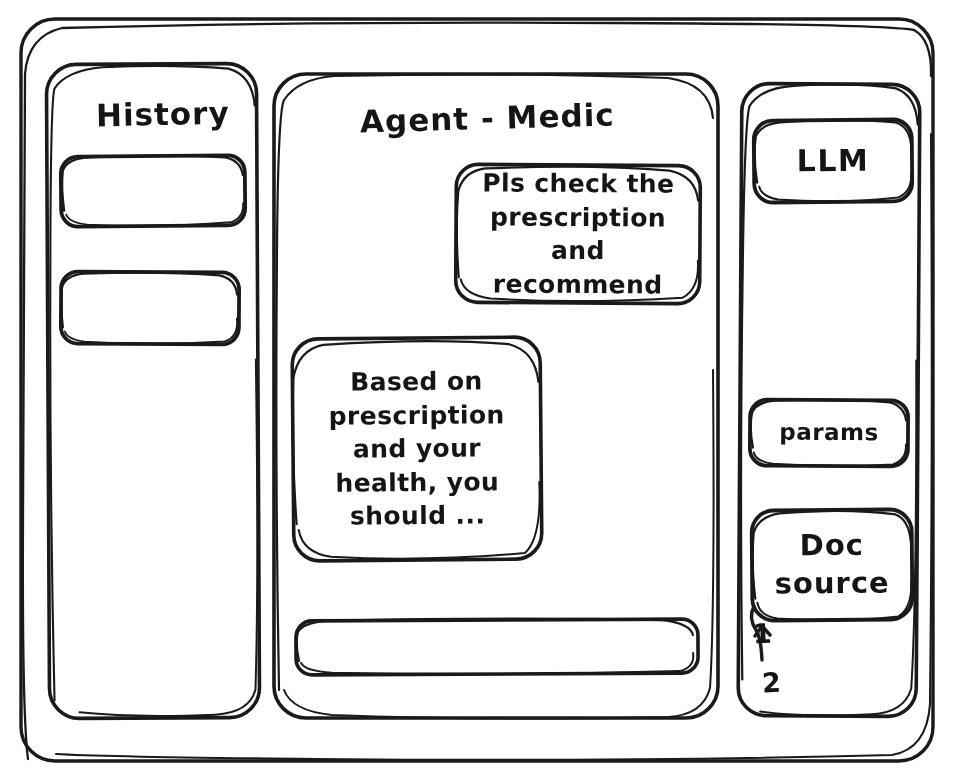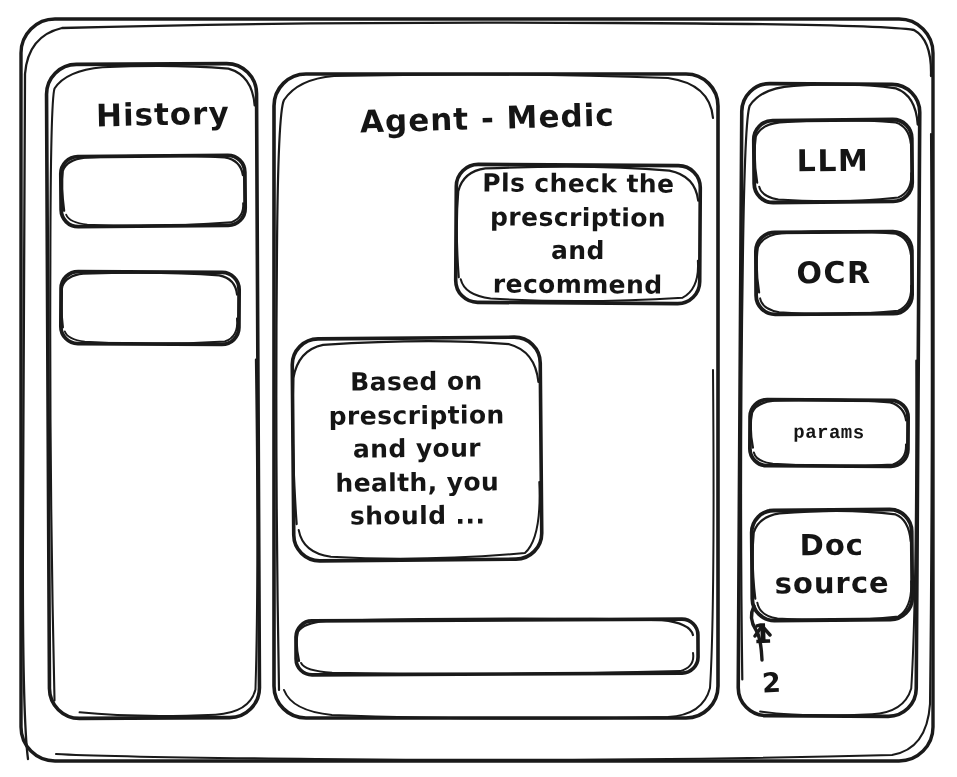--- a/index.html
+++ b/index.html
@@ -208,39 +208,29 @@
     <svg viewBox="0 0 166 90" preserveAspectRatio="none">
       <rect x="4" y="4" width="158" height="82" rx="19" ry="19" fill="none" stroke="#1a1a1a" stroke-width="3.8" stroke-linejoin="round"></rect>
       <path d="M 7 66 Q 3 40 6 20 Q 11 8 30 6 Q 96 2 146 7 Q 159 11 161 28" fill="none" stroke="#1a1a1a" stroke-width="2.2" stroke-linecap="round"></path>
       <path d="M 161 58 Q 162 76 148 82 Q 86 88 28 83 Q 11 80 9 70" fill="none" stroke="#1a1a1a" stroke-width="2.0" stroke-linecap="round"></path>
     </svg>
     <div class="box-content">
       <span class="hand-text tool-text">LLM</span>
     </div>
   </div>
 
-  <div class="sketch-box tilt-c" style="left:752px; top:228px; width:164px; height:90px;">
-    <svg viewBox="0 0 164 90" preserveAspectRatio="none">
-      <rect x="4" y="4" width="156" height="82" rx="19" ry="19" fill="none" stroke="#1a1a1a" stroke-width="3.8" stroke-linejoin="round"></rect>
-      <path d="M 7 64 Q 3 38 6 19 Q 11 7 30 5 Q 94 1 144 6 Q 157 10 159 27" fill="none" stroke="#1a1a1a" stroke-width="2.2" stroke-linecap="round"></path>
-      <path d="M 159 58 Q 160 77 146 83 Q 84 89 27 84 Q 10 81 8 70" fill="none" stroke="#1a1a1a" stroke-width="2.0" stroke-linecap="round"></path>
-    </svg>
-    <div class="box-content">
-      <span class="hand-text tool-text">OCR</span>
-    </div>
-  </div>
 
   <div class="sketch-box tilt-b" style="left:746px; top:396px; width:166px; height:74px;">
     <svg viewBox="0 0 166 74" preserveAspectRatio="none">
       <rect x="4" y="4" width="158" height="66" rx="17" ry="17" fill="none" stroke="#1a1a1a" stroke-width="3.8" stroke-linejoin="round"></rect>
       <path d="M 7 52 Q 3 32 6 17 Q 10 7 28 5 Q 94 2 144 6 Q 158 10 160 24" fill="none" stroke="#1a1a1a" stroke-width="2.2" stroke-linecap="round"></path>
       <path d="M 160 48 Q 161 63 147 68 Q 86 72 27 68 Q 10 66 8 57" fill="none" stroke="#1a1a1a" stroke-width="2.0" stroke-linecap="round"></path>
     </svg>
     <div class="box-content">
-      <span class="hand-text tool-text" style="font-size:19px;letter-spacing:0.5px;font-family:Liberation Mono, monospace;">params</span>
+      <span class="hand-text tool-text" style="font-size:23px;letter-spacing:0.5px;">params</span>
     </div>
   </div>
 
   <div class="sketch-box tilt-a" style="left:748px; top:506px; width:168px; height:118px;">
     <svg viewBox="0 0 168 118" preserveAspectRatio="none">
       <rect x="4" y="4" width="160" height="110" rx="22" ry="22" fill="none" stroke="#1a1a1a" stroke-width="3.8" stroke-linejoin="round"></rect>
       <path d="M 7 92 Q 3 56 6 26 Q 11 10 32 7 Q 98 2 148 9 Q 161 14 163 36" fill="none" stroke="#1a1a1a" stroke-width="2.2" stroke-linecap="round"></path>
       <path d="M 163 76 Q 164 102 150 111 Q 88 117 29 112 Q 11 109 9 96" fill="none" stroke="#1a1a1a" stroke-width="2.0" stroke-linecap="round"></path>
     </svg>
     <div class="box-content">

